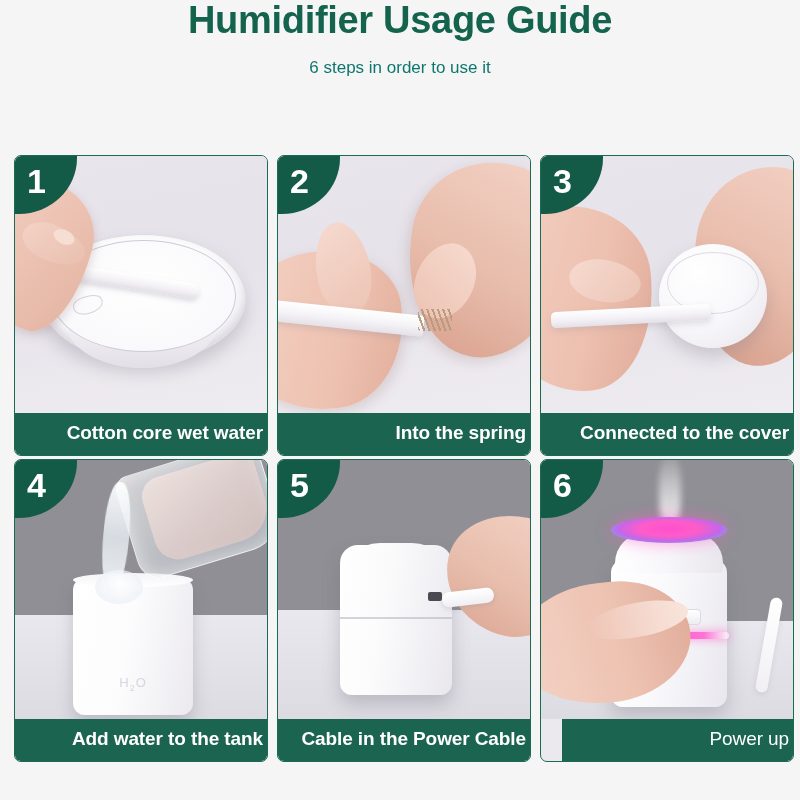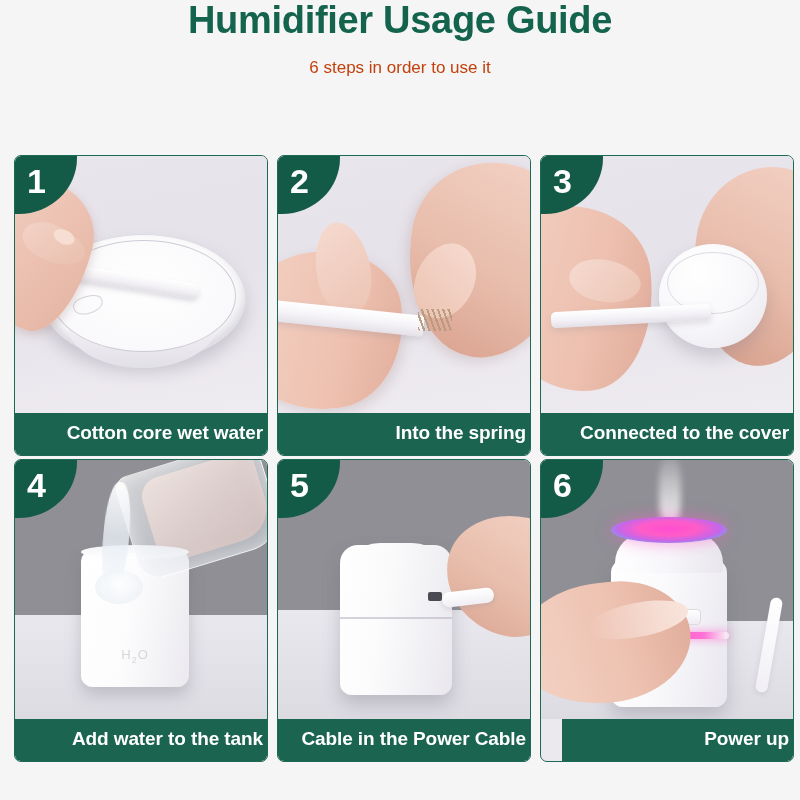--- a/index.html
+++ b/index.html
@@ -28,21 +28,21 @@
   .page-title {
     font-size: 38px;
     font-weight: bold;
     color: #14634d;
     letter-spacing: -0.3px;
     line-height: 1.1;
   }
   .page-subtitle {
     margin-top: 16px;
     font-size: 17px;
-    color: #c2410c;
+    color: #0f766e;
     font-weight: 400;
   }
 
   
   .grid {
     position: absolute;
     top: 155px;
     left: 14px;
     width: 772px;
     display: grid;
@@ -95,21 +95,21 @@
     flex: 0 0 auto;
     background: #1b6450;
     color: #ffffff;
     font-size: 19px;
     font-weight: bold;
     text-align: right;
     padding: 9px 4px 11px;
     letter-spacing: -0.1px;
     white-space: nowrap;
   }
-  .caption.c6 { font-weight: 700; margin-left: 21px; }
+  .caption.c6 { font-weight: 400; margin-left: 21px; }
 
   
 
   
   .bg-lilac {
     position: absolute; inset: 0;
     background: linear-gradient(170deg,#e9e5ec 0%,#e6e2ea 45%,#efecf1 100%);
   }
   .bg-graywall {
     position: absolute; inset: 0;
@@ -297,27 +297,26 @@
     border-radius: 5px;
     transform: rotate(-3deg);
     z-index: 6;
     box-shadow: 0 3px 6px rgba(150,145,160,.26);
   }
 
   
   .c4 .bg-table { height: 40%; }
   .tank4 {
     position: absolute;
-    left: 58px; bottom: 32px;
-    width: 108px; height: 136px;
+    left: 58px; bottom: 4px;
+    width: 120px; height: 136px;
     background: linear-gradient(100deg,#ffffff 0%,#fcfcfd 45%,#ebe9ee 100%);
     border-radius: 10px 10px 12px 12px;
     box-shadow: 0 8px 16px rgba(110,105,120,.3);
     z-index: 4;
-    margin-left: 8px;
   }
   .tank4::before {
     content:"";
     position: absolute; left: 0; right: 0; top: -6px;
     height: 14px;
     border-radius: 50%;
     background: linear-gradient(180deg,#f4f3f6 0%,#ffffff 100%);
   }
   .h2o {
     position: absolute;

